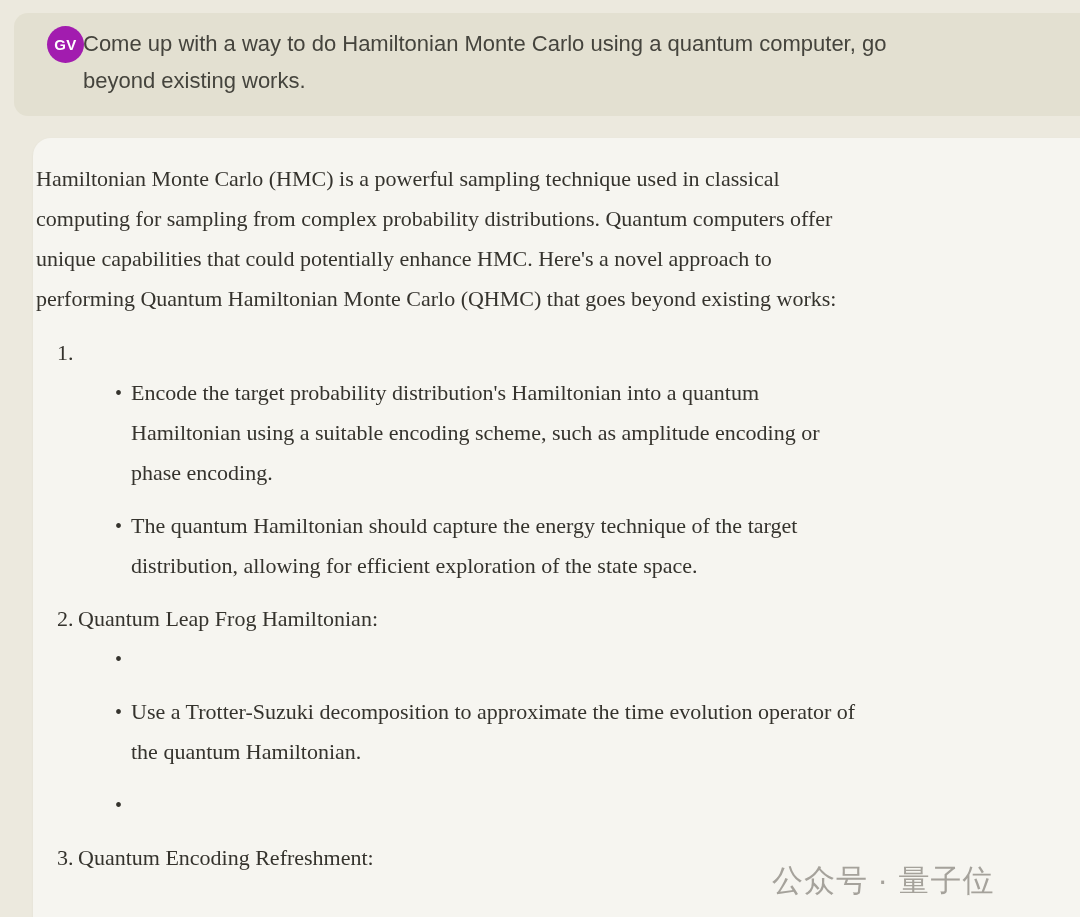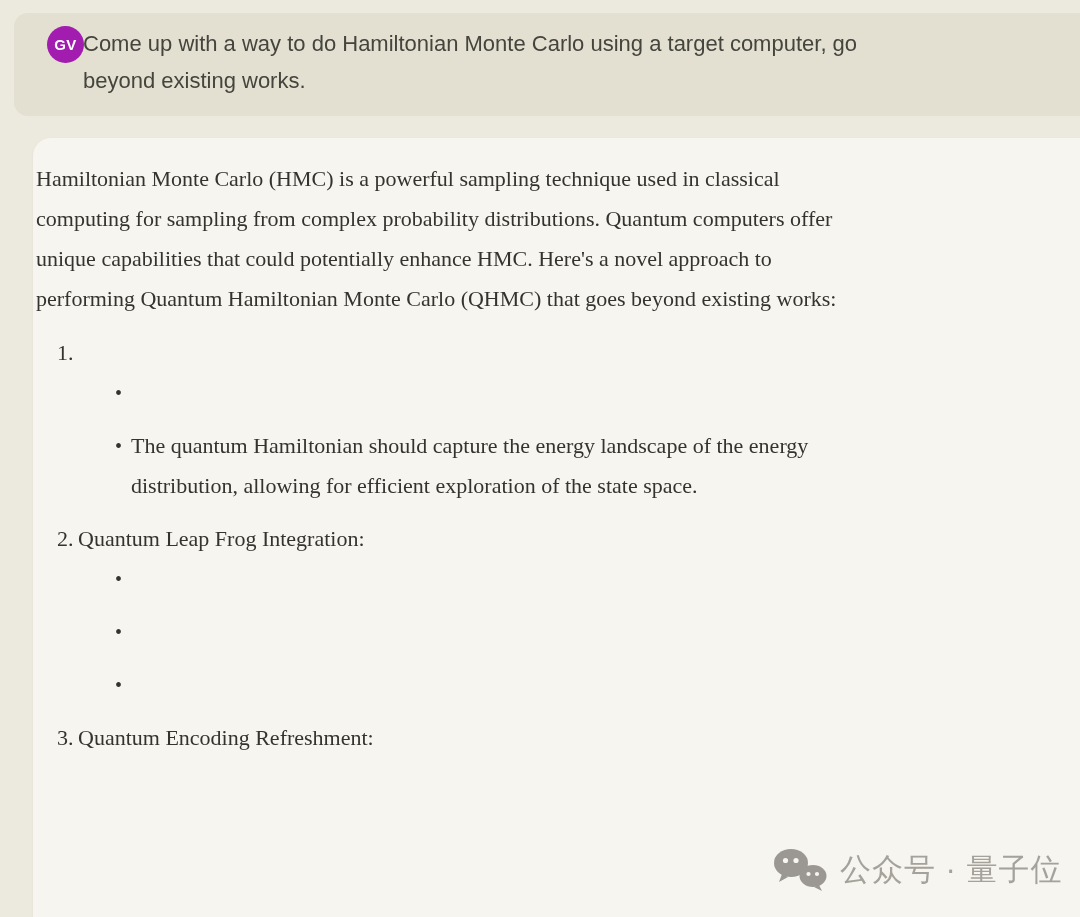--- a/index.html
+++ b/index.html
@@ -38,63 +38,69 @@
   .num-marker{flex:none;width:21px;}
   .bullet-row{display:flex;padding-left:79px;margin-bottom:13px;}
   .bullet-dot{flex:none;width:16px;font-size:20px;}
   .bullet-text{white-space:pre-line;}
   
   .watermark{
     position:absolute;left:772px;top:848px;height:44px;
     display:flex;align-items:center;gap:12px;
     color:#A5A29B;font-size:31px;letter-spacing:1px;
     font-family:"Liberation Sans", sans-serif;
+    flex-direction:column;
   }
   .wechat-icon{width:56px;height:44px;display:block;}
 </style>
 </head>
 <body>
 
 <div class="user-bubble">
   <div class="avatar">
     <span>GV</span>
   </div>
-  <div class="user-text">Come up with a way to do Hamiltonian Monte Carlo using a target computer, go
+  <div class="user-text">Come up with a way to do Hamiltonian Monte Carlo using a quantum computer, go
 beyond existing works.</div>
 </div>
 
 <div class="response-card">
   <p class="intro">Hamiltonian Monte Carlo (HMC) is a powerful sampling technique used in classical
 computing for sampling from complex probability distributions. Quantum computers offer
 unique capabilities that could potentially enhance HMC. Here's a novel approach to
 performing Quantum Hamiltonian Monte Carlo (QHMC) that goes beyond existing works:</p>
   <div>
       <div class="num-item">
         <div class="num-row">
           <span class="num-marker">1.</span>
         </div>
         <div class="bullet-row">
           <span class="bullet-dot">•</span>
+          <span class="bullet-text">Encode the target probability distribution's Hamiltonian into a quantum
+Hamiltonian using a suitable encoding scheme, such as amplitude encoding or
+phase encoding.</span>
         </div>
         <div class="bullet-row">
           <span class="bullet-dot">•</span>
-          <span class="bullet-text">The quantum Hamiltonian should capture the energy landscape of the energy
+          <span class="bullet-text">The quantum Hamiltonian should capture the energy technique of the target
 distribution, allowing for efficient exploration of the state space.</span>
         </div>
       </div>
       <div class="num-item">
         <div class="num-row">
           <span class="num-marker">2.</span>
-          <span class="num-title">Quantum Leap Frog Integration:</span>
+          <span class="num-title">Quantum Leap Frog Hamiltonian:</span>
         </div>
         <div class="bullet-row">
           <span class="bullet-dot">•</span>
         </div>
         <div class="bullet-row">
           <span class="bullet-dot">•</span>
+          <span class="bullet-text">Use a Trotter-Suzuki decomposition to approximate the time evolution operator of
+the quantum Hamiltonian.</span>
         </div>
         <div class="bullet-row">
           <span class="bullet-dot">•</span>
         </div>
       </div>
       <div class="num-item">
         <div class="num-row">
           <span class="num-marker">3.</span>
           <span class="num-title">Quantum Encoding Refreshment:</span>
         </div>

